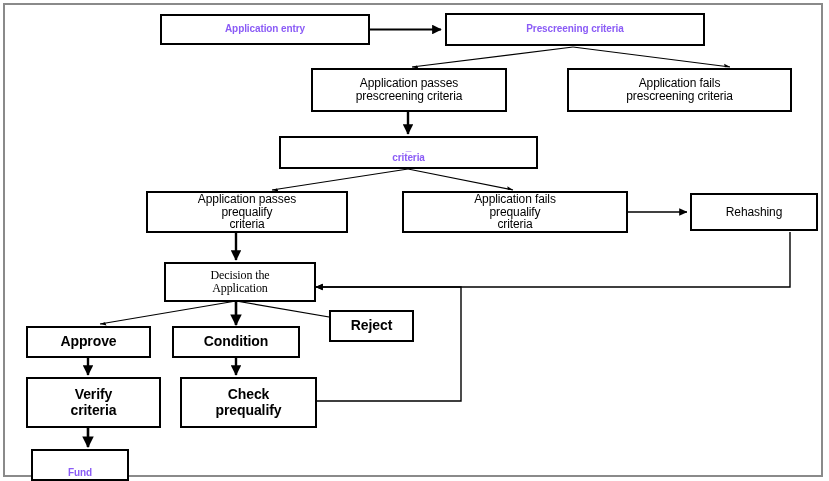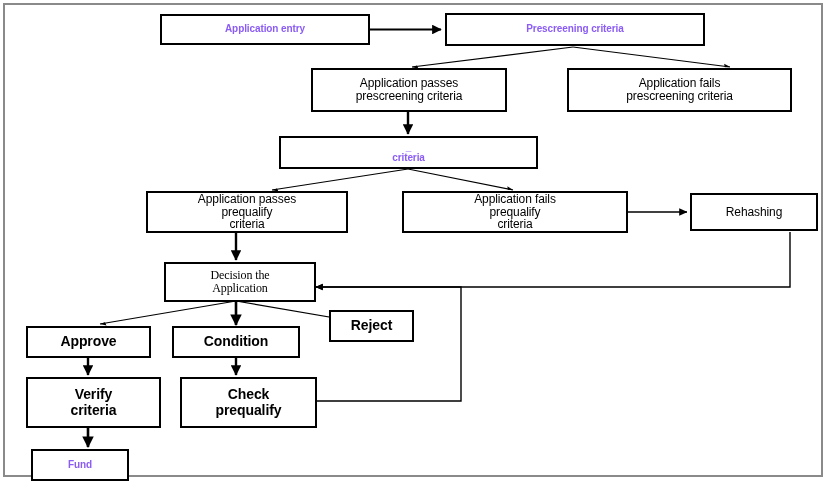--- a/index.html
+++ b/index.html
@@ -135,17 +135,17 @@
   <div class="nodebox" style="left:26px;top:377px;width:135px;height:51px;flex-direction:column;">
     <span class="t-mid">Verify</span>
     <span class="t-mid">criteria</span>
   </div>
 
   <div class="nodebox" style="left:180px;top:377px;width:137px;height:51px;flex-direction:column;">
     <span class="t-mid">Check</span>
     <span class="t-mid">prequalify</span>
   </div>
 
-  <div class="nodebox" style="left:31px;top:449px;width:98px;height:32px;">
+  <div class="nodebox" style="left:31px;top:449px;width:98px;height:32px;align-items:flex-end;">
     <span class="t-heavy">Fund</span>
   </div>
 
 </div>
 
 </body></html>

